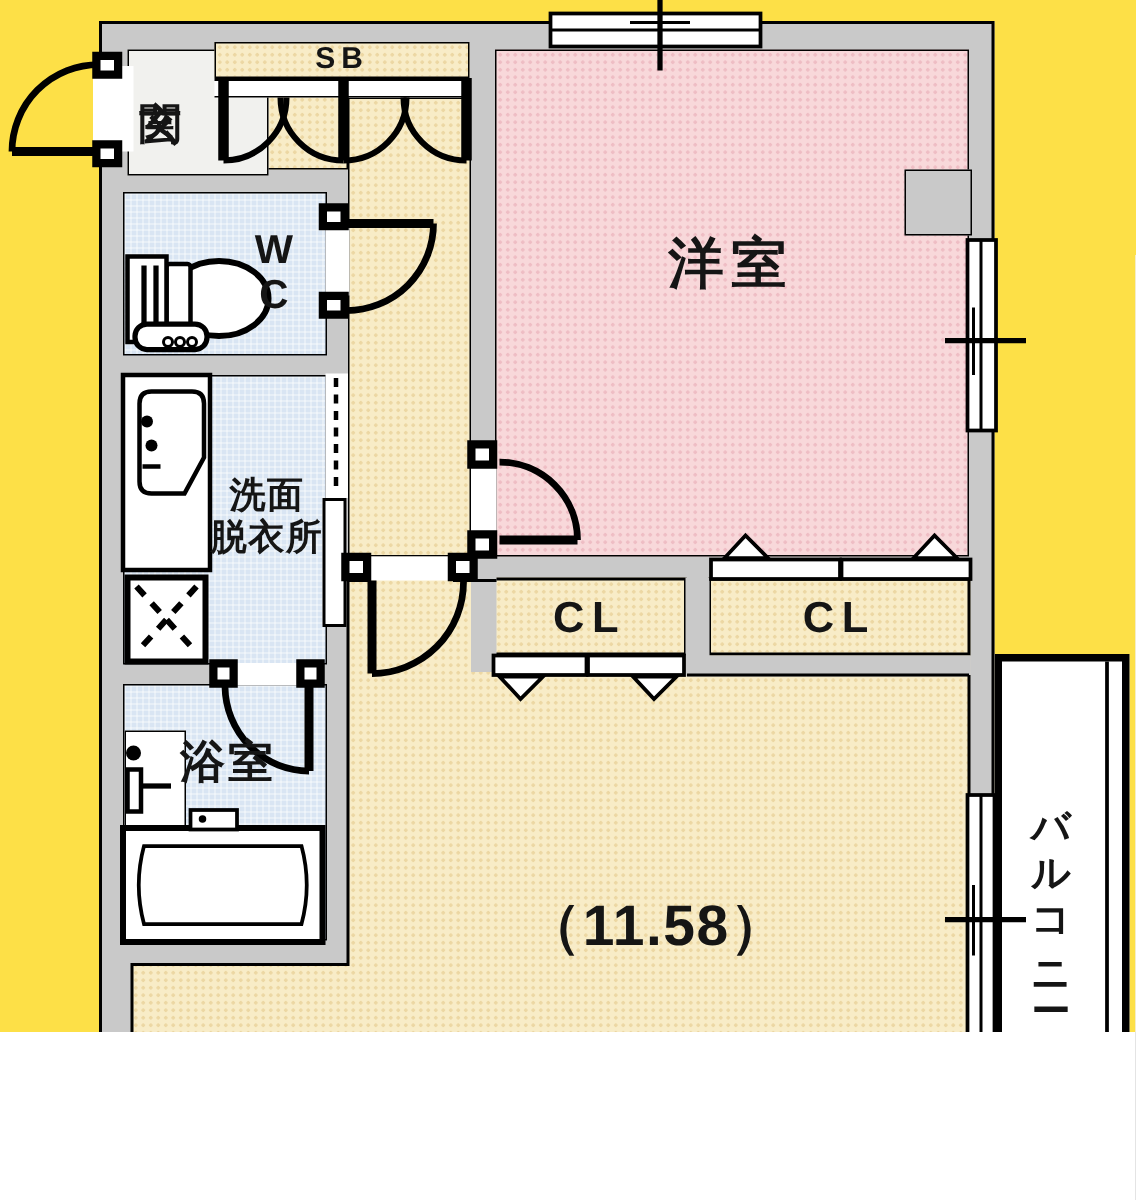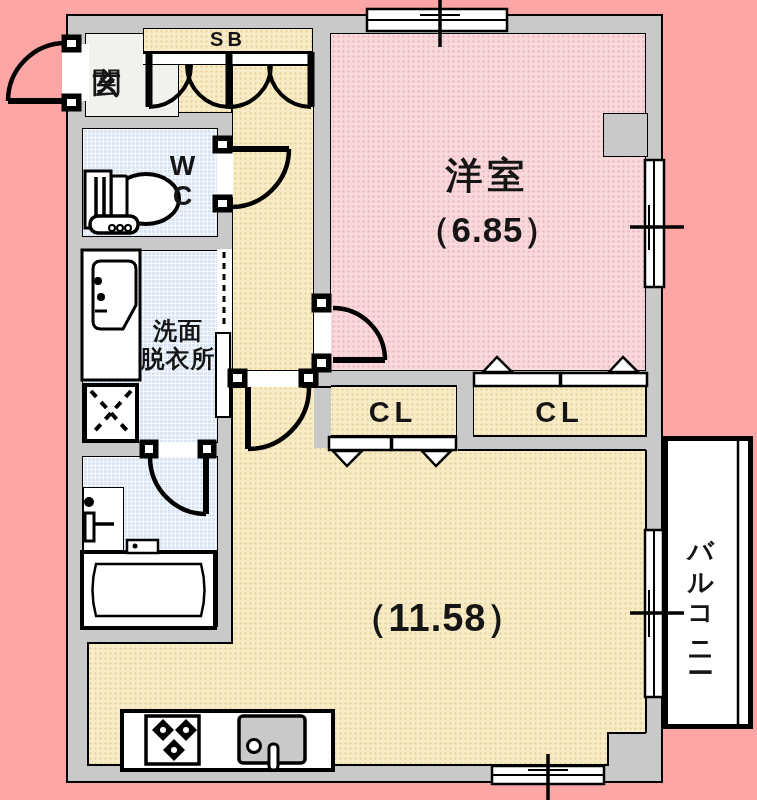--- a/index.html
+++ b/index.html
@@ -1,16 +1,16 @@
 <!DOCTYPE html>
 <html style="--wall: #c9c9c9; --wood: #f8ecc7; --pink: #f8d8da; --wet: #d9e5f3; --entrance: #f1f1ee; --line: #000000;"><head>
 <meta charset="utf-8">
 <style>
   html,body{margin:0;padding:0;background:#fff;}
-  #plan{position:relative;width:757px;height:800px;background:#fca5a5;overflow:hidden;
+  #plan{position:relative;width:757px;height:688px;background:#fde047;overflow:hidden;
         font-family:"Liberation Sans",sans-serif;}
   .abs{position:absolute;box-sizing:border-box;}
   .wall{background:var(--wall,#c9c9c9);}
   .outer{border:2.5px solid var(--line,#000);}
   .room{border:1.5px solid var(--line,#000);}
   .wood{background-color:var(--wood,#f8ecc7);
         background-image:radial-gradient(circle,rgba(205,160,70,.28) 1px,transparent 1.3px);
         background-size:5px 5px;}
   .pinkf{background-color:var(--pink,#f8d8da);
         background-image:radial-gradient(circle,rgba(210,110,130,.25) 1px,transparent 1.3px);
@@ -221,19 +221,19 @@
 
     <line x1="738" y1="441" x2="738" y2="724" stroke="#000" stroke-width="2.5"></line>
   </svg>
 
   <div class="lbl vert" style="left:91px;top:44px;font-size:28px;letter-spacing:3px;">玄関</div>
   <div class="lbl" style="left:198px;top:28px;width:60px;font-size:20px;letter-spacing:4px;">SB</div>
   <div class="lbl" style="left:166px;top:152px;width:34px;font-size:27px;line-height:1.1;">W
 C</div>
   <div class="lbl" style="left:134px;top:317px;width:88px;font-size:24px;line-height:1.18;">洗面
 脱衣所</div>
+  <div class="lbl" style="left:104px;top:492px;width:96px;font-size:30px;letter-spacing:2px;">浴室</div>
   <div class="lbl" style="left:380px;top:155px;width:215px;font-size:37px;letter-spacing:5px;">洋室</div>
-  <div class="lbl" style="left:370px;top:210px;width:235px;font-size:35px;">（6.85）</div>
   <div class="lbl" style="left:328px;top:396px;width:130px;font-size:29px;letter-spacing:5px;">CL</div>
   <div class="lbl" style="left:472px;top:396px;width:175px;font-size:29px;letter-spacing:5px;">CL</div>
   <div class="lbl" style="left:320px;top:597px;width:235px;font-size:38px;">（11.58）</div>
   <div class="lbl vert" style="left:686px;top:493px;font-size:26px;letter-spacing:5px;height:200px;">バルコニー</div>
 </div>
 
 </body></html>

